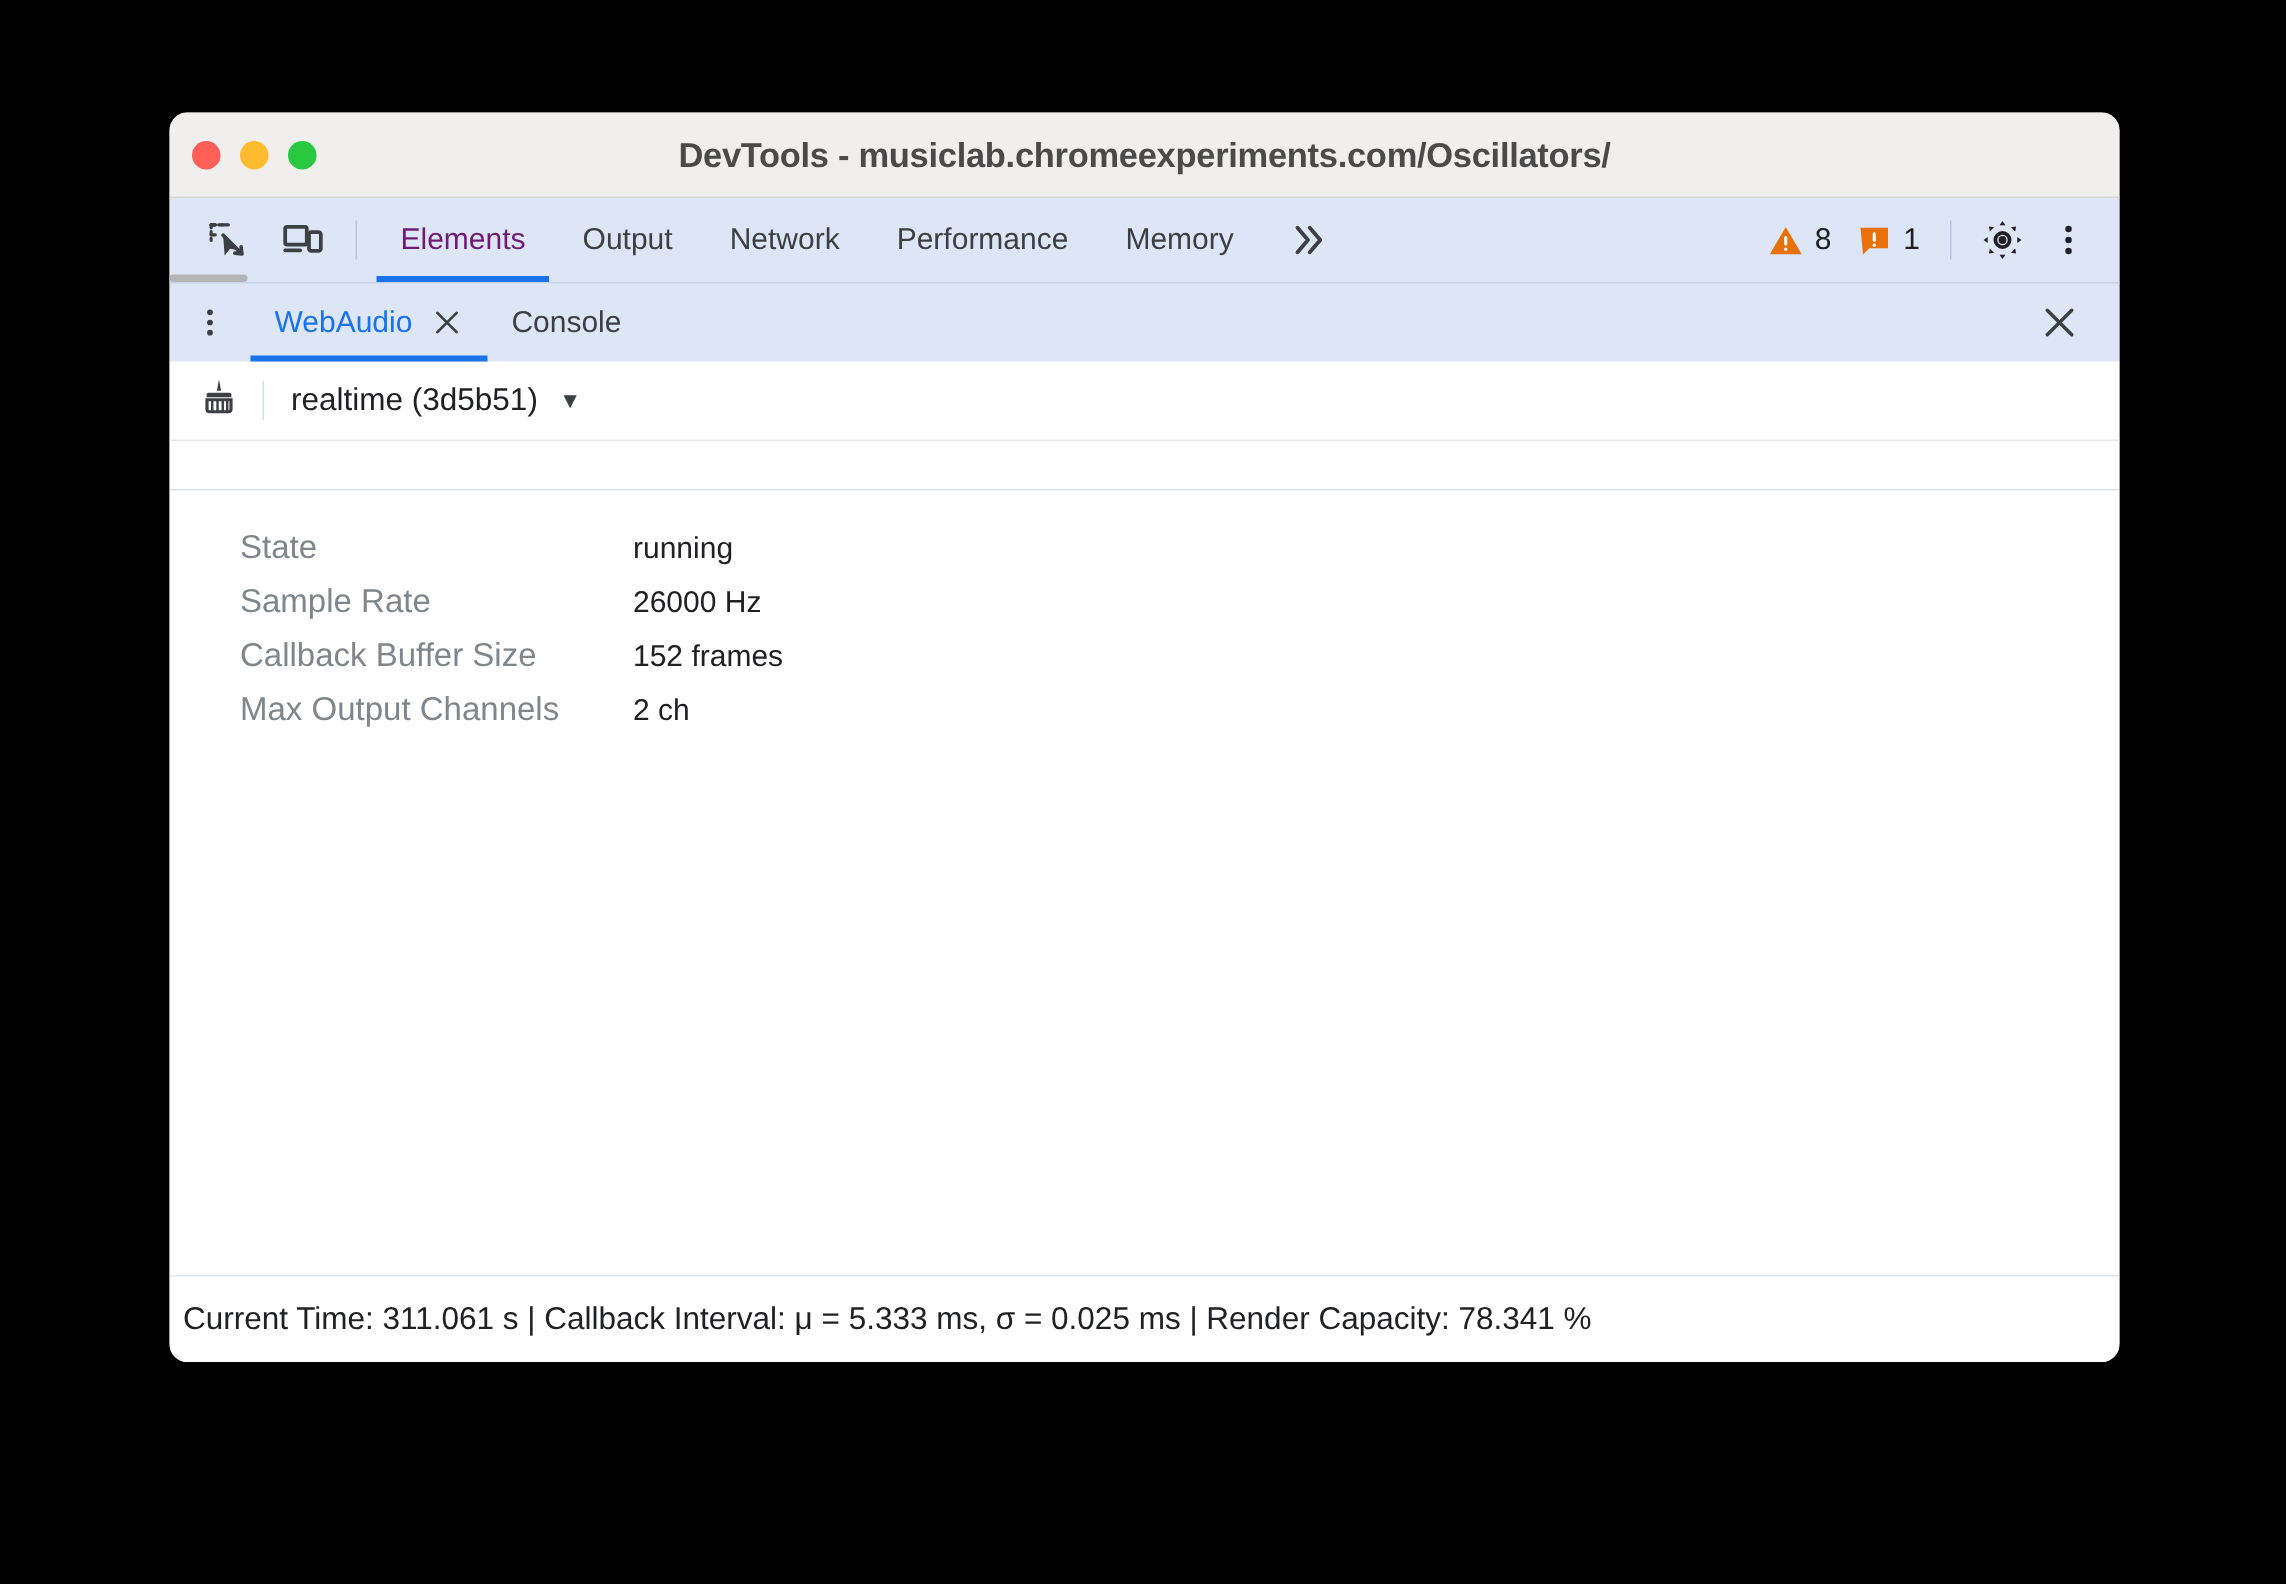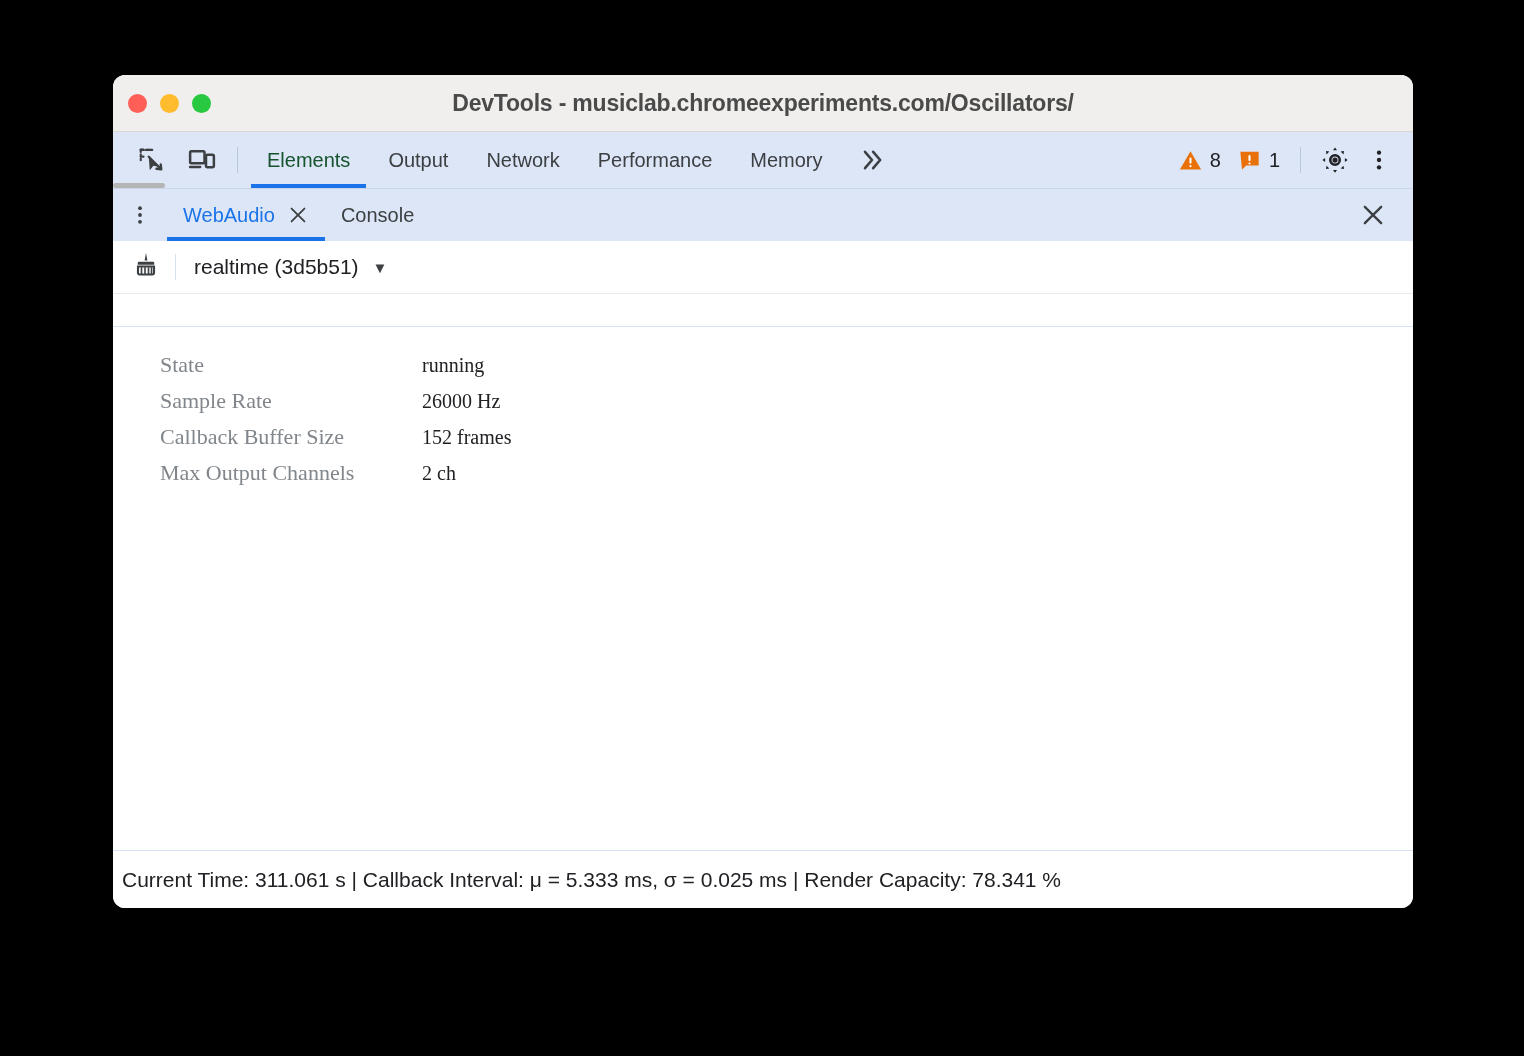--- a/index.html
+++ b/index.html
@@ -104,21 +104,21 @@
   }
   .panel-tab {
     position: relative;
     display: flex;
     align-items: center;
     padding: 0 19px;
     font-size: 20px;
     color: #3c4043;
     white-space: nowrap;
   }
-  .panel-tab.active { color: #14532d; }
+  .panel-tab.active { color: #701a75; }
   .panel-tab.active::after {
     content: "";
     position: absolute;
     left: 3px;
     right: 3px;
     bottom: 0;
     height: 4px;
     background: #1a73e8;
   }
   .more-tabs {
@@ -275,21 +275,20 @@
     background: #d6e2f5;
     width: 100%;
   }
   .props {
     padding: 25px 0 0 47px;
   }
   .prop-row {
     display: flex;
     align-items: baseline;
     height: 36px;
-    font-family: Liberation Serif, serif;
   }
   .prop-label {
     width: 262px;
     font-size: 22px;
     color: #80868b;
     white-space: nowrap;
   }
   .prop-value {
     font-size: 20px;
     color: #202124;

